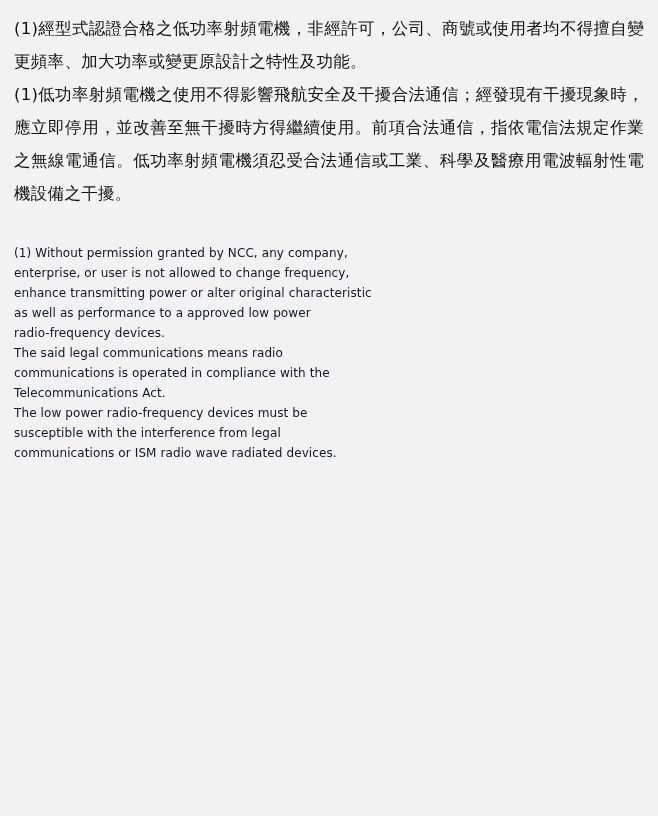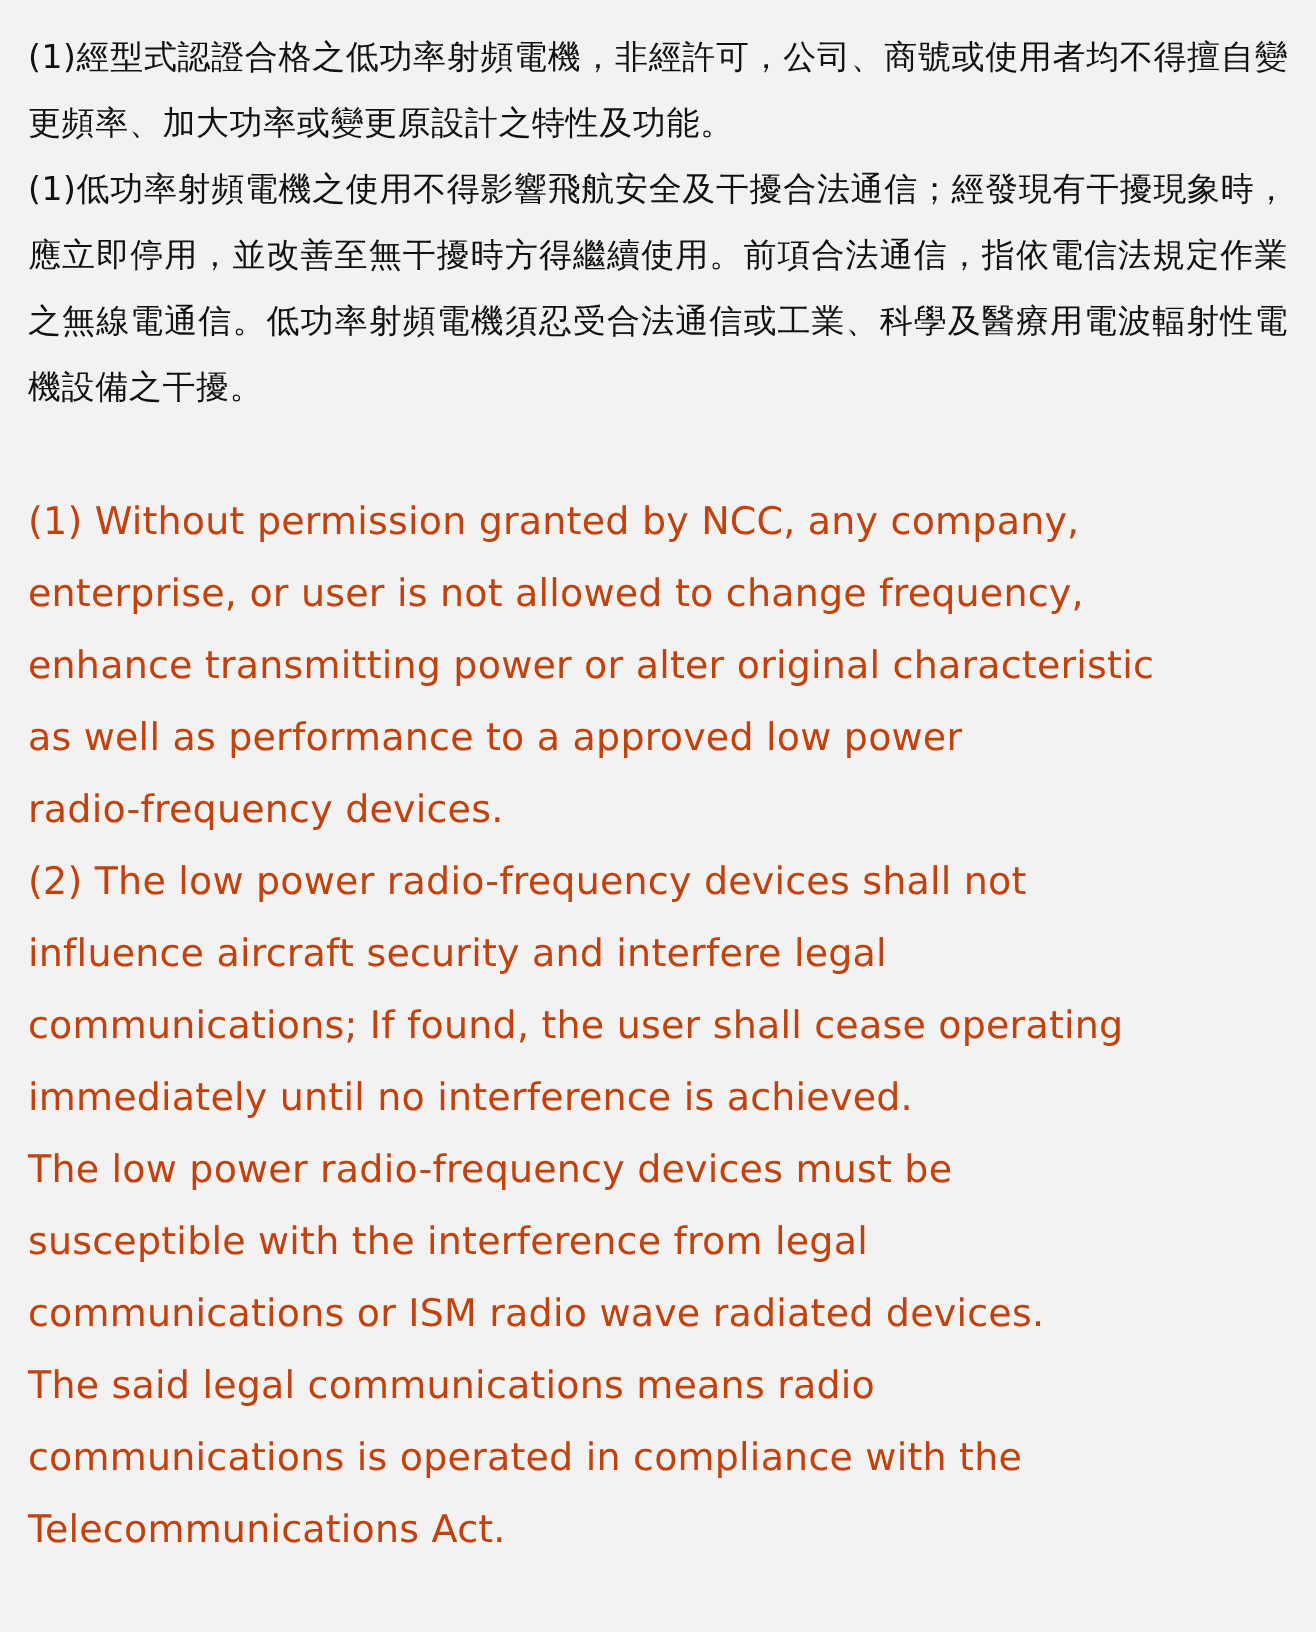--- a/index.html
+++ b/index.html
@@ -31,24 +31,24 @@
     text-justify: inter-ideograph;
   }
   .block-zh p {
     margin: 0;
   }
   .spacer {
     height: 33px;
   }
   .block-en {
     font-family: "DejaVu Sans", sans-serif;
-    font-size: 19px;
-    line-height: 36px;
+    font-size: 12px;
+    line-height: 20px;
     letter-spacing: 0.1px;
-    color: #c2410c;
+    color: #0f172a;
   }
   .block-en p {
     margin: 0;
     white-space: pre-wrap;
   }
 </style>
 </head>
 <body>
 
 <div class="page">
@@ -59,25 +59,21 @@
   </div>
 
   <div class="spacer"></div>
 
   <div class="block-en">
     <p>(1) Without permission granted by NCC, any company,
 enterprise, or user is not allowed to change frequency,
 enhance transmitting power or alter original characteristic
 as well as performance to a approved low power
 radio-frequency devices.</p>
-    <p>(2) The low power radio-frequency devices shall not
-influence aircraft security and interfere legal
-communications; If found, the user shall cease operating
-immediately until no interference is achieved.</p>
+    <p>The said legal communications means radio
+communications is operated in compliance with the
+Telecommunications Act.</p>
     <p>The low power radio-frequency devices must be
 susceptible with the interference from legal
 communications or ISM radio wave radiated devices.</p>
-    <p>The said legal communications means radio
-communications is operated in compliance with the
-Telecommunications Act.</p>
   </div>
 
 </div>
 
 </body></html>

